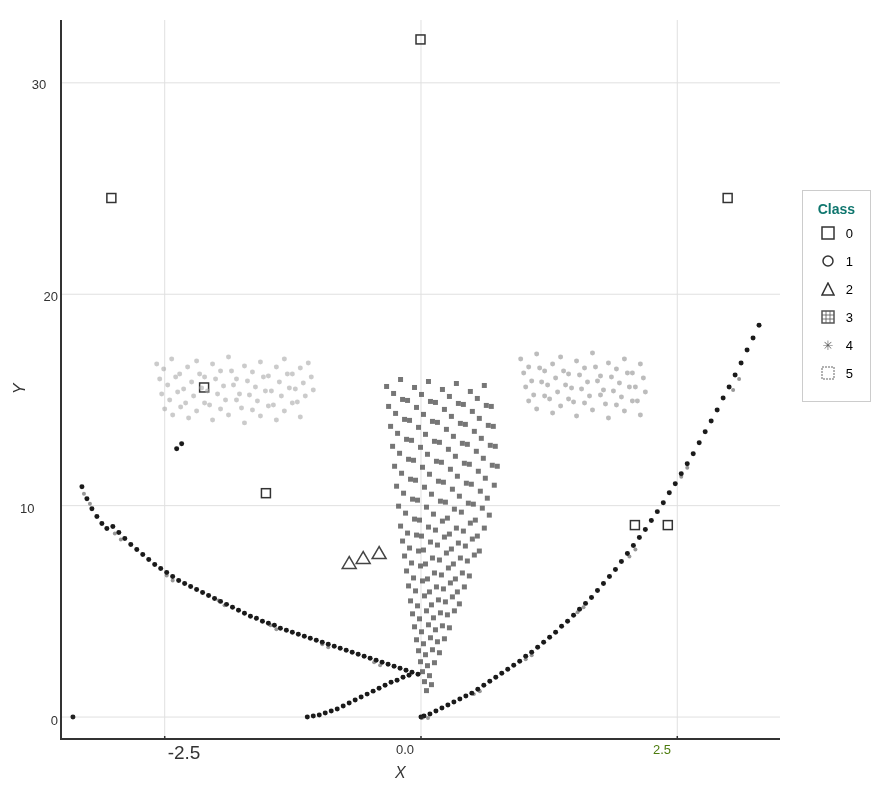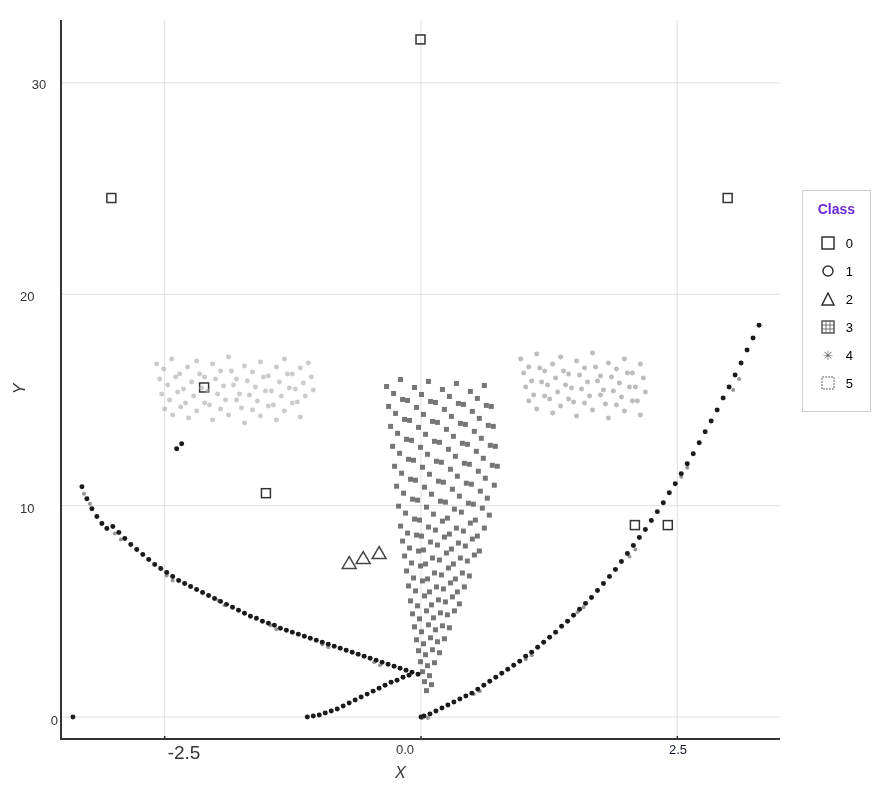--- a/index.html
+++ b/index.html
@@ -48,22 +48,22 @@
       position: absolute;
       right: 15px;
       top: 190px;
       background: #fff;
       border: 1px solid #ccc;
       padding: 10px 15px;
       font-size: 13px;
     }
     .legend-title {
       font-weight: bold;
-      color: #6d28d9;
-      margin-bottom: 16px;
+      color: #0f766e;
+      margin-bottom: 6px;
       font-size: 14px;
     }
     .legend-item {
       display: flex;
       align-items: center;
       margin-bottom: 8px;
     }
     .legend-symbol {
       width: 20px;
       height: 20px;
@@ -697,26 +697,26 @@
 
       <line x1="-8" y1="699" x2="-1" y2="699" stroke="#333" stroke-width="1.5"></line>
       <line x1="-8" y1="487" x2="-1" y2="487" stroke="#333" stroke-width="1.5"></line>
       <line x1="-8" y1="275" x2="-1" y2="275" stroke="#333" stroke-width="1.5"></line>
       <line x1="-8" y1="63" x2="-1" y2="63" stroke="#333" stroke-width="1.5"></line>
 
     </svg>
 
     <div style="position:absolute; left:-42px; top:693px; font-size:13px; color:#333; text-align:right; width:38px;">0</div>
     <div style="position:absolute; left:-42px; top:481px; font-size:13px; color:#333; text-align:left; width:38px;">10</div>
-    <div style="position:absolute; left:-42px; top:269px; font-size:13px; color:#333; width:38px;">20</div>
+    <div style="position:absolute; left:-42px; top:269px; font-size:13px; color:#333; text-align:right; width:38px;">20</div>
     <div style="position:absolute; left:-42px; top:57px; font-size:13px; color:#333; text-align:center; width:38px;">30</div>
 
     <div style="position:absolute; left:97px; top:722px; font-size:19px; color:#333; text-align:center; width:50px;">-2.5</div>
     <div style="position:absolute; left:334px; top:722px; font-size:13px; color:#333; text-align:left; width:50px;">0.0</div>
-    <div style="position:absolute; left:591px; top:722px; font-size:13px; color:#0f172a; text-align:center; width:50px;">2.5</div>
+    <div style="position:absolute; left:591px; top:722px; font-size:13px; color:#4d7c0f; text-align:left; width:50px;">2.5</div>
   </div>
 
   <div class="axis-label-x">X</div>
 
   <div class="legend">
     <div class="legend-title">Class</div>
 
     <div class="legend-item">
       <div class="legend-symbol">
         <svg width="14" height="14" viewBox="0 0 14 14">

